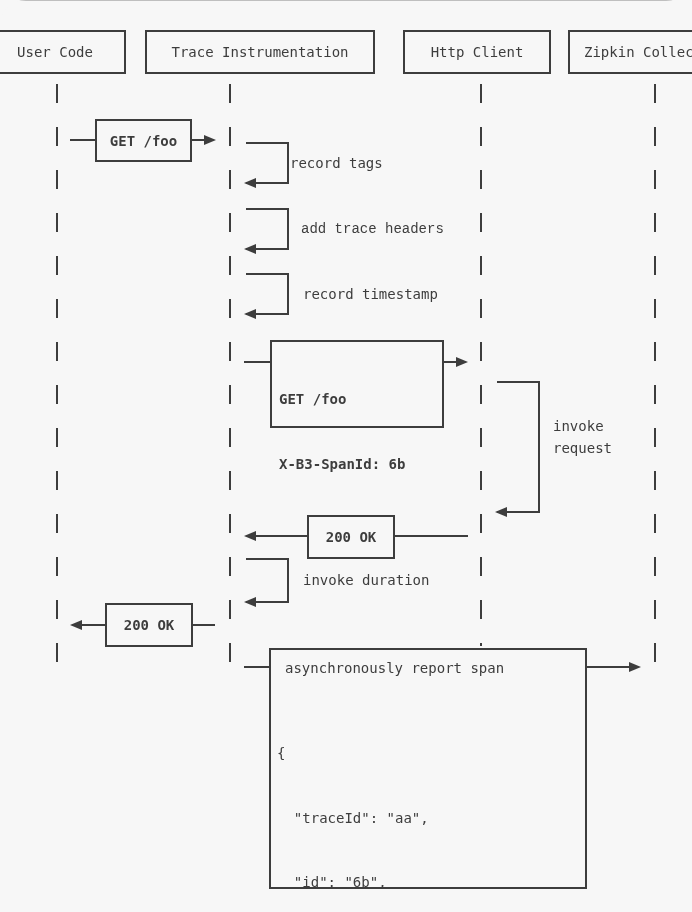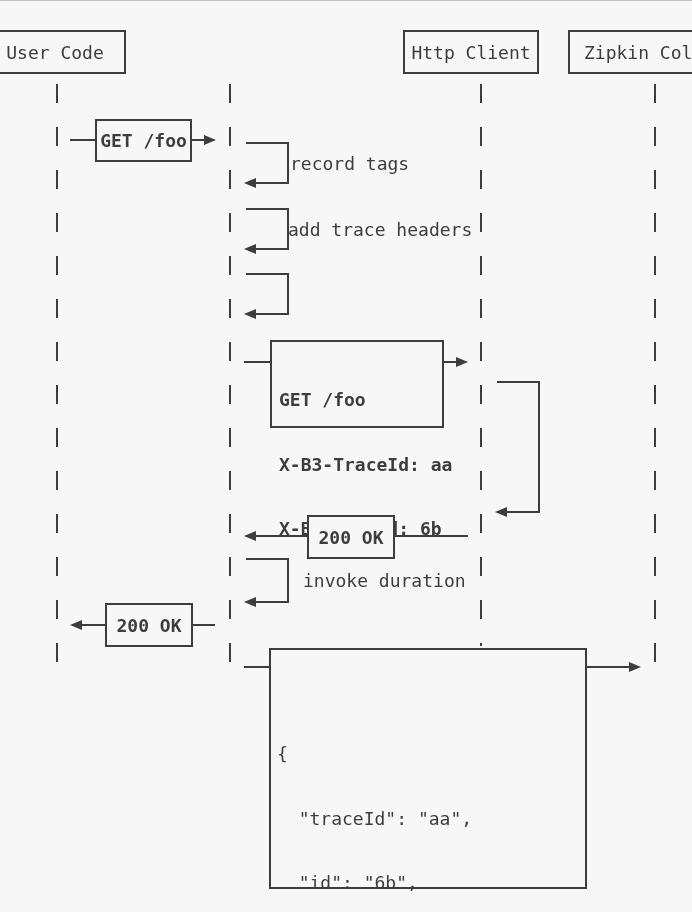--- a/index.html
+++ b/index.html
@@ -1,18 +1,18 @@
 <!DOCTYPE html>
 <html style="--ink: #3d3d3d; --bg: #f7f7f7;"><head>
 <meta charset="utf-8">
 <style>
   :root { --ink:#3d3d3d; --bg:#f7f7f7; }
   html,body { margin:0; padding:0; }
   body { background:var(--bg); font-family:"DejaVu Sans Mono","Liberation Mono",monospace; color:var(--ink); }
-  #stage { position:relative; width:692px; height:912px; overflow:hidden; background:var(--bg); font-size:18px; }
+  #stage { position:relative; width:692px; height:912px; overflow:hidden; background:var(--bg); font-size:14px;border-radius:26px; }
   .topedge { position:absolute; left:0; top:0; width:692px; height:1px; background:#bfbfbf; }
 
   .pbox { position:absolute; top:30px; height:44px; border:2px solid var(--ink); box-sizing:border-box;
           display:flex; align-items:center; justify-content:center; background:var(--bg); white-space:nowrap; }
   .lifeline { position:absolute; top:84px; width:2px;
           background:repeating-linear-gradient(to bottom, var(--ink) 0 19px, transparent 19px 43px); }
 
   .hline { position:absolute; height:2px; background:var(--ink); }
   .mbox  { position:absolute; border:2px solid var(--ink); box-sizing:border-box; background:var(--bg);
            display:flex; align-items:center; white-space:nowrap;font-weight:bold; }
@@ -32,21 +32,24 @@
 </style>
 </head>
 <body>
 
 <div id="stage">
   <div class="topedge"></div>
 
   <div class="pbox" style="left:-16px;width:142px;">
     <span>User Code</span>
   </div>
-  <div class="pbox" style="left:403px;width:136px;">
+  <div class="pbox" style="left:145px;width:230px;">
+    <span>Trace Instrumentation</span>
+  </div>
+  <div class="pbox" style="left:403px;width:148px;">
     <span>Http Client</span>
   </div>
   <div class="pbox" style="left:568px;width:200px;justify-content:flex-start;padding-left:14px;">
     <span>Zipkin Collector</span>
   </div>
 
   <div class="lifeline" style="left:56px;height:595px;"></div>
   <div class="lifeline" style="left:229px;height:595px;"></div>
   <div class="lifeline" style="left:480px;height:562px;"></div>
   <div class="lifeline" style="left:654px;height:595px;"></div>
@@ -57,38 +60,39 @@
   </div>
   <div class="hline" style="left:192px;top:139px;width:12px;"></div>
   <div class="arr-r" style="left:204px;top:135px;"></div>
 
   <div class="loop" style="left:246px;top:142px;width:43px;height:42px;"></div>
   <div class="arr-l" style="left:244px;top:178px;"></div>
   <div class="lbl" style="left:290px;top:163px;">record tags</div>
 
   <div class="loop" style="left:246px;top:208px;width:43px;height:42px;"></div>
   <div class="arr-l" style="left:244px;top:244px;"></div>
-  <div class="lbl" style="left:288px;top:229px;">add trace headers</div>
+  <div class="lbl" style="left:301px;top:229px;font-family:Liberation Mono, monospace;">add trace headers</div>
 
   <div class="loop" style="left:246px;top:273px;width:43px;height:42px;"></div>
   <div class="arr-l" style="left:244px;top:309px;"></div>
+  <div class="lbl" style="left:303px;top:294px;">record timestamp</div>
 
   <div class="hline" style="left:244px;top:361px;width:26px;"></div>
   <div class="mbox" style="left:270px;top:340px;width:174px;height:88px;align-items:flex-start;">
     <div class="reqlines">
       <div>GET /foo</div>
-      <div>X-B3-TraceId: aa</div>
       <div>X-B3-SpanId: 6b</div>
     </div>
   </div>
   <div class="hline" style="left:444px;top:361px;width:12px;"></div>
   <div class="arr-r" style="left:456px;top:357px;"></div>
 
   <div class="loop" style="left:497px;top:381px;width:43px;height:132px;"></div>
   <div class="arr-l" style="left:495px;top:507px;"></div>
+  <div class="lbl" style="left:553px;top:437px;line-height:21.5px;"><span>invoke</span><br><span>request</span></div>
 
   <div class="arr-l" style="left:244px;top:531px;"></div>
   <div class="hline" style="left:256px;top:535px;width:51px;"></div>
   <div class="mbox center" style="left:307px;top:515px;width:88px;height:44px;">
     <span>200 OK</span>
   </div>
   <div class="hline" style="left:395px;top:535px;width:73px;"></div>
 
   <div class="loop" style="left:246px;top:558px;width:43px;height:45px;"></div>
   <div class="arr-l" style="left:244px;top:597px;"></div>
@@ -96,20 +100,21 @@
 
   <div class="arr-l" style="left:70px;top:620px;"></div>
   <div class="hline" style="left:82px;top:624px;width:23px;"></div>
   <div class="mbox center" style="left:105px;top:603px;width:88px;height:44px;">
     <span>200 OK</span>
   </div>
   <div class="hline" style="left:192px;top:624px;width:23px;"></div>
 
   <div class="hline" style="left:244px;top:666px;width:25px;"></div>
   <div class="bigbox"></div>
+  <div class="bigtitle">asynchronously report span</div>
   <div class="payload">
     <div>{</div>
     <div>  "traceId": "aa",</div>
     <div>  "id": "6b",</div>
     
     
     
     
     
   </div>

